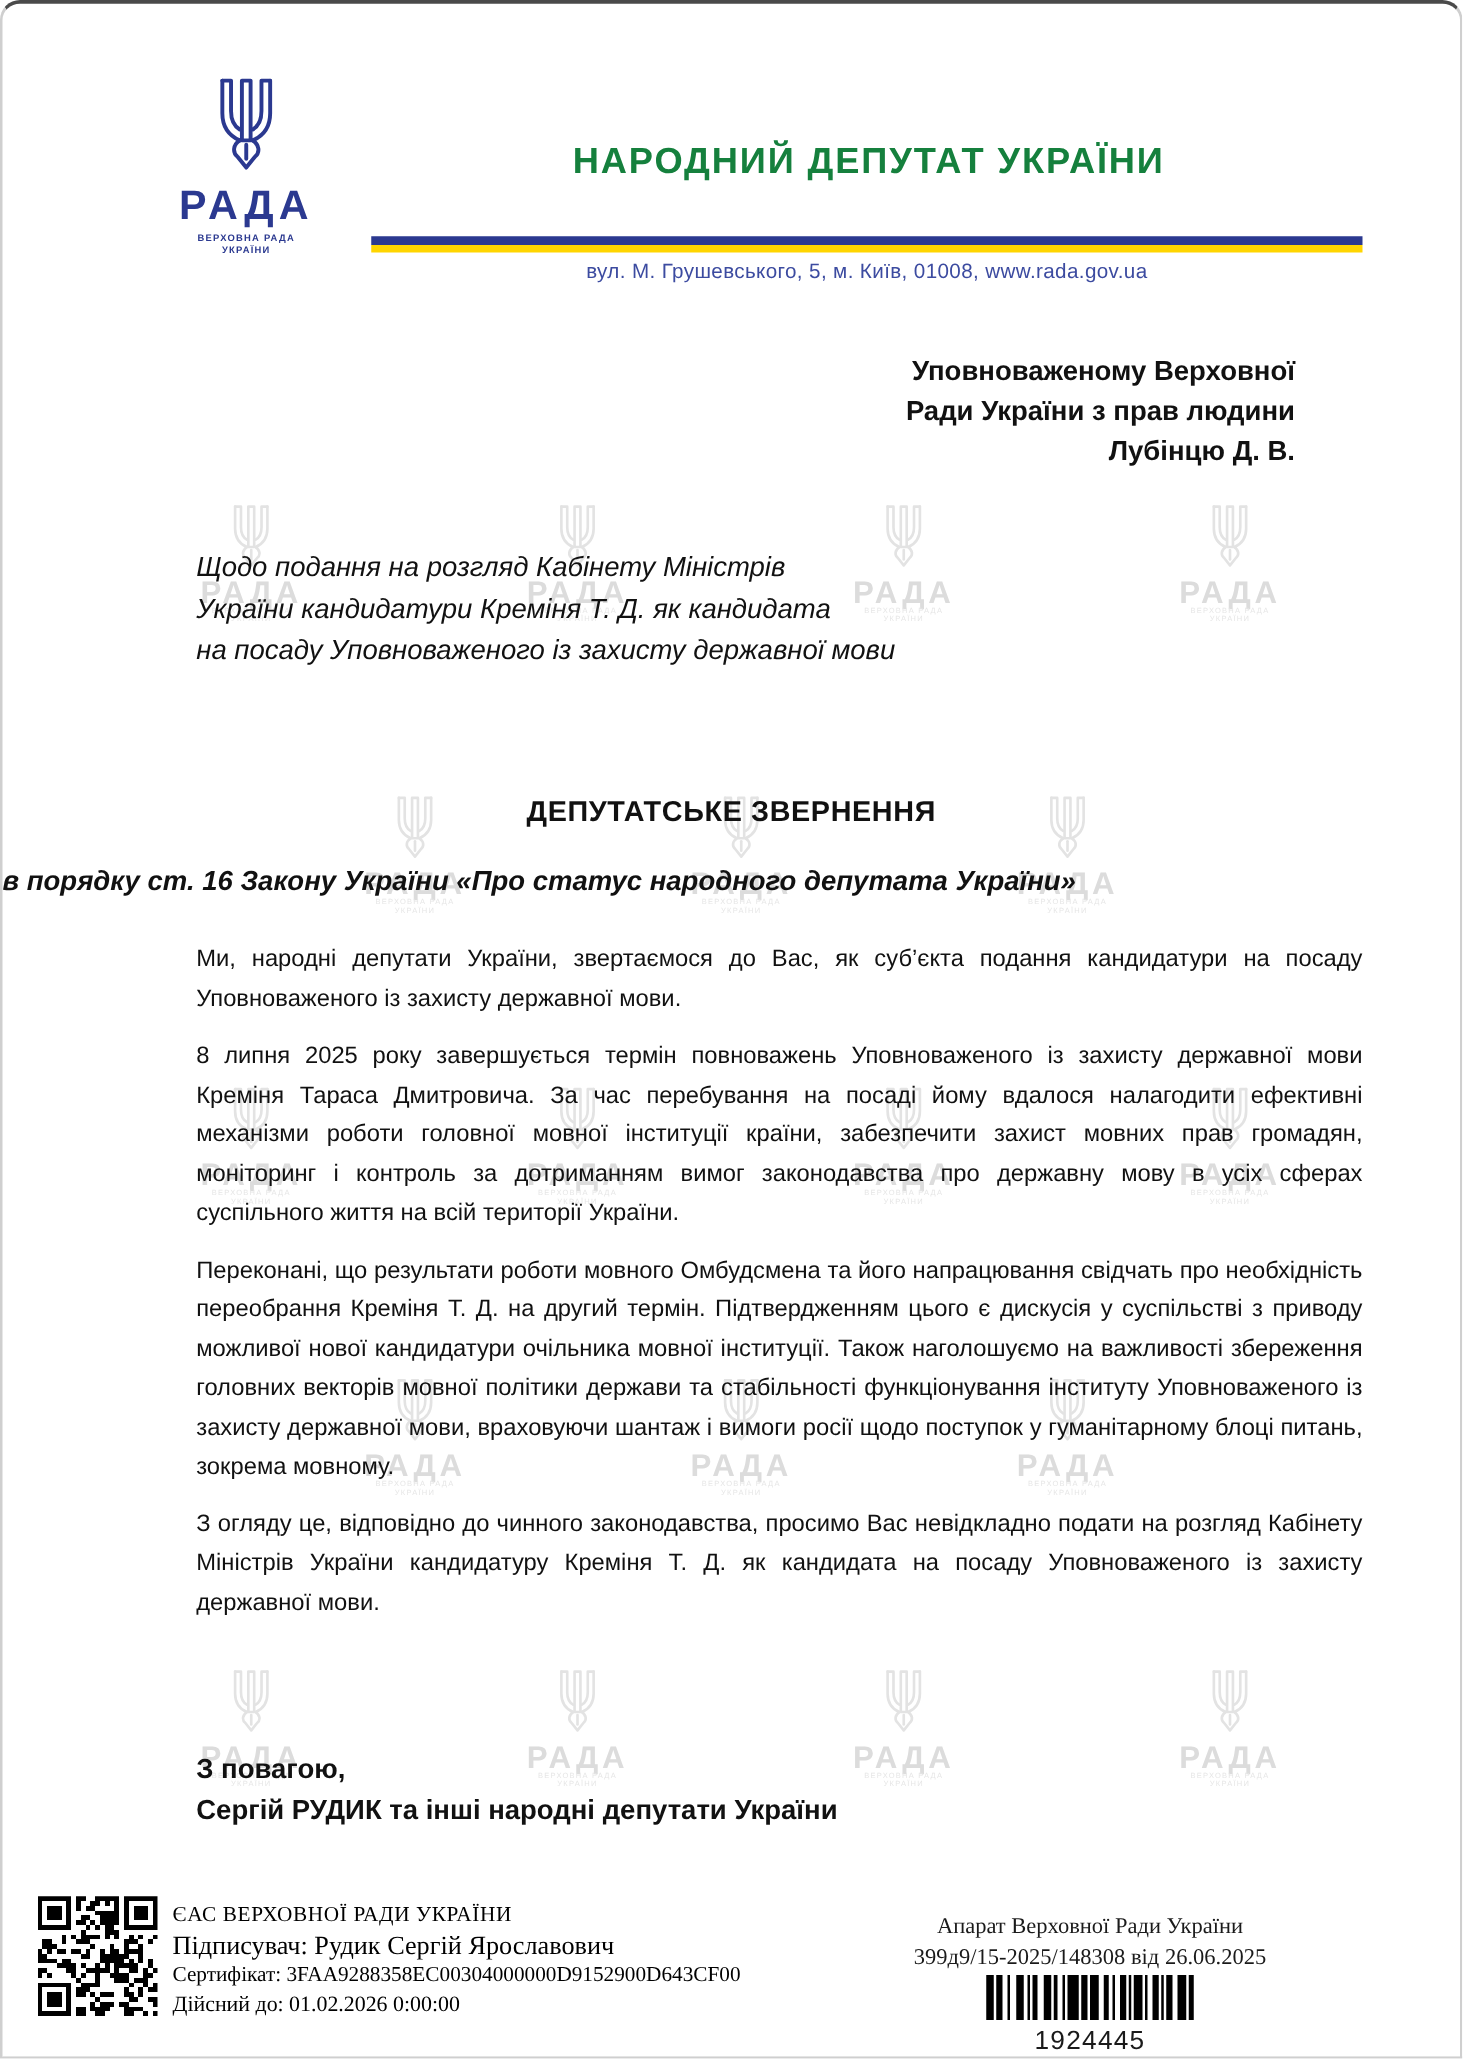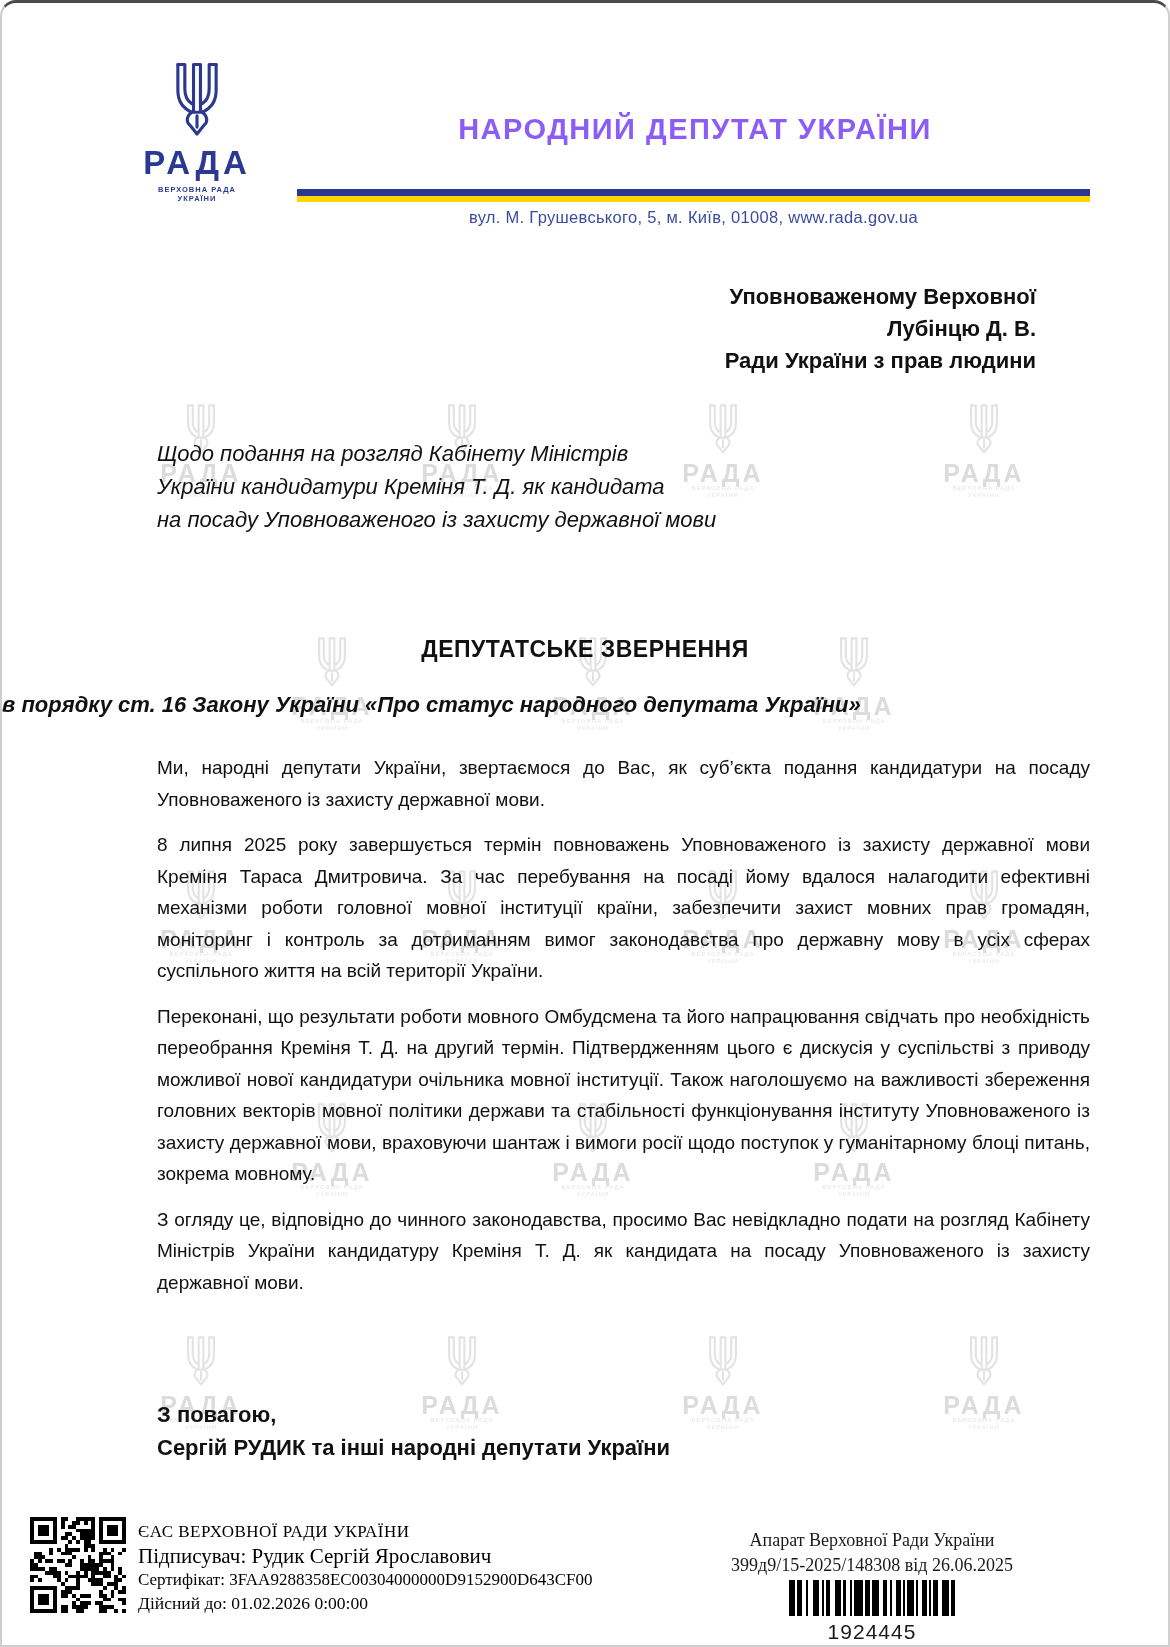--- a/index.html
+++ b/index.html
@@ -21,21 +21,21 @@
   .wm .wm-rada{font-size:25px;font-weight:bold;letter-spacing:3px;color:#dcdcdc;line-height:24px;}
   .wm .wm-sub{font-size:6px;letter-spacing:1px;color:#e6e6e6;line-height:7px;}
   .layer{position:relative;z-index:1;}
   
   .header{position:relative;height:240px;}
   .logo{position:absolute;left:140px;top:58px;width:110px;text-align:center;color:#2b3990;}
   .logo svg{width:60px;height:80px;}
   .logo-rada{font-size:33px;font-weight:bold;letter-spacing:4px;line-height:33px;margin-top:1px;}
   .logo-sub{font-size:7.5px;font-weight:bold;letter-spacing:1px;line-height:9px;margin-top:6px;}
   .page-title{position:absolute;left:300px;right:80px;top:110px;text-align:center;
-    font-size:29px;font-weight:600;letter-spacing:1.5px;color:#8b5cf6;}
+    font-size:29px;font-weight:600;letter-spacing:1.5px;color:#15803d;}
   .flag{position:absolute;left:295px;right:78px;top:186px;height:13px;}
   .flag .b{height:7px;background:#2b3990;}
   .flag .y{height:6px;background:#ffd500;}
   .address{position:absolute;left:295px;right:78px;top:205px;text-align:center;
     font-size:16.5px;color:#3c4ba0;letter-spacing:0.3px;}
   
   .recipient{margin-top:38px;padding-right:132px;text-align:right;
     font-size:22px;font-weight:bold;line-height:32px;}
   .subject{margin:60px 130px 0 155px;font-style:italic;font-size:22px;line-height:33px;}
   .doc-title{margin-top:100px;text-align:center;font-size:23px;font-weight:bold;letter-spacing:0.5px;}
@@ -153,22 +153,22 @@
       <div class="page-title">НАРОДНИЙ ДЕПУТАТ УКРАЇНИ</div>
       <div class="flag">
         <div class="b"></div>
         <div class="y"></div>
       </div>
       <div class="address">вул. М. Грушевського, 5, м. Київ, 01008,  www.rada.gov.ua</div>
     </div>
 
     <div class="recipient">
       <div>Уповноваженому Верховної</div>
+      <div>Ради України з прав людини</div>
       <div>Лубінцю Д. В.</div>
-      <div>Ради України з прав людини</div>
     </div>
 
     <div class="subject">
       <div>Щодо подання на розгляд Кабінету Міністрів</div>
       <div>України кандидатури Креміня Т. Д. як кандидата</div>
       <div>на посаду Уповноваженого із захисту державної мови</div>
     </div>
 
     <div class="doc-title">ДЕПУТАТСЬКЕ ЗВЕРНЕННЯ</div>
     <div class="doc-subtitle">в порядку ст. 16 Закону України «Про статус народного депутата України»</div>

